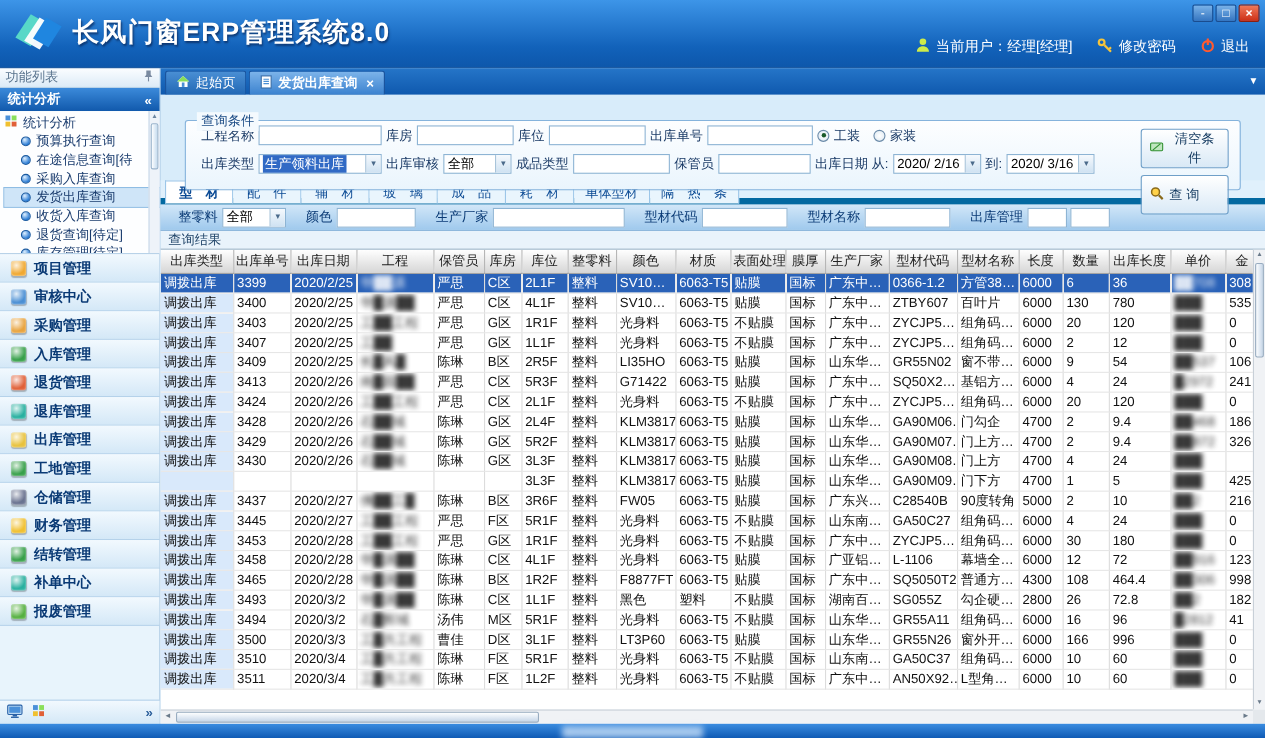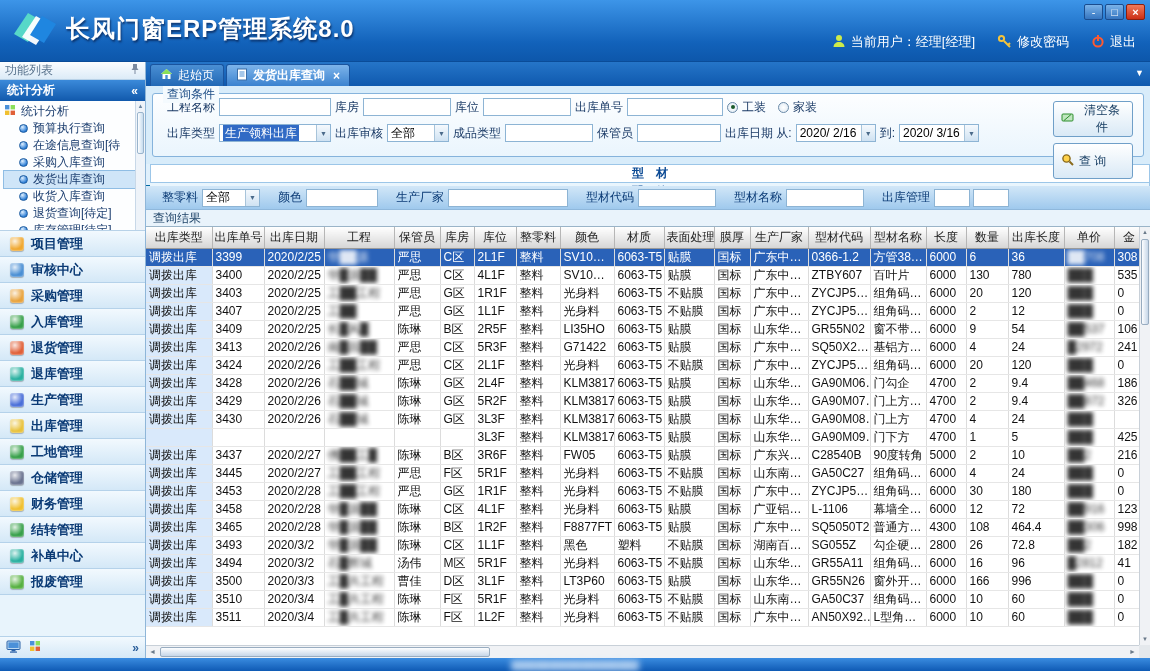--- a/index.html
+++ b/index.html
@@ -43,38 +43,38 @@
 
   
   .tabbar { height:24px; background:linear-gradient(#2575c8,#0f59ae); display:flex; align-items:flex-end; position:relative; }
   .tabs { display:flex; align-items:flex-end; padding-left:4px; gap:2px; }
   .tab { height:22px; display:flex; align-items:center; gap:5px; padding:0 9px; color:#fff; background:linear-gradient(#4a8fd4,#2268b5); border:1px solid #1a549e; border-bottom:none; border-radius:3px 3px 0 0; cursor:pointer; }
   .tab.active { background:linear-gradient(#7db4ea,#3b82cf); font-weight:bold; }
   .tab-close { margin-left:3px; font-weight:bold; cursor:pointer; font-size:12px; }
   .tab-caret { position:absolute; right:6px; top:6px; color:#fff; font-size:9px; cursor:pointer; }
 
   
-  .query-wrap { height:78px; padding:0; }
+  .query-wrap { height:78px; padding:16px; }
   .groupbox { position:relative; margin:7px 6px 3px 6px; height:64px; border:1px solid #85b3dc; border-radius:3px; background:linear-gradient(#fdfeff,#eaf5fd); }
   .gb-title { position:absolute; top:-8px; left:10px; background:#f4fafe; padding:0 4px; color:#1d4d86; }
   .q-row { display:flex; align-items:center; height:26px; padding-left:14px; }
   .q-label { color:#1a3a66; margin-right:4px; white-space:nowrap; }
   .q-group { display:flex; align-items:center; margin-right:4px; }
   .tb { height:18px; border:1px solid #8db4d4; background:#fff; font-size:12px; padding:0 3px; font-family:inherit; }
   .combo { position:relative; height:18px; border:1px solid #8db4d4; background:#fff; display:flex; align-items:center; padding:0 16px 0 3px; cursor:pointer; white-space:nowrap; overflow:hidden; }
   .combo .arrow { position:absolute; right:0; top:0; bottom:0; width:14px; background:linear-gradient(#f5f9fd,#cfe2f2); border-left:1px solid #a8c4da; color:#4a6a8a; font-size:7px; display:flex; align-items:center; justify-content:center; }
   .combo .val.hl { background:#316ac5; color:#fff; padding:0 2px; }
   .radio { display:flex; align-items:center; gap:4px; margin-right:12px; color:#1a3a66; cursor:pointer; }
   .rdot { width:11px; height:11px; border-radius:50%; border:1px solid #6a8aa8; background:radial-gradient(#fff,#dce8f2); position:relative; }
   .rdot.on::after { content:""; position:absolute; left:2.5px; top:2.5px; width:4px; height:4px; border-radius:50%; background:#1a5a2a; }
   .q-buttons { position:absolute; right:10px; top:7px; display:flex; flex-direction:column; gap:6px; }
   .btn { display:flex; align-items:center; gap:5px; width:80px; height:36px; padding:0 7px; border:1px solid #6f9fc8; border-radius:3px; background:linear-gradient(#ffffff,#d9e9f6); font-size:12px; color:#12395f; font-family:inherit; cursor:pointer; }
 
   
-  .mat-tabs { height:22px; background:#e0f0fc; border-bottom:1px solid #0369a1; display:flex; padding-left:4px;flex-direction:column; }
+  .mat-tabs { height:22px; background:#e0f0fc; border-bottom:6px solid #0369a1; display:flex; padding-left:4px; }
   .mtab { height:21px; min-width:62px; padding:0 10px; display:flex; align-items:center; justify-content:center; border:1px solid #9cc6e8; border-bottom:none; border-left:none; color:#0b4a94; cursor:pointer; background:#e9f5fd; white-space:nowrap; }
   .mtab:first-child { border-left:1px solid #9cc6e8; }
   .mtab.active { background:#fff; font-weight:bold; }
 
   
   .filter-bar { height:24px; background:linear-gradient(#d2e7f8,#9fc9ed); border-bottom:1px solid #8fb8dc; display:flex; align-items:center; padding-left:16px; }
   .filter-bar .q-label { color:#0a3a75; }
   .f-group { display:flex; align-items:center; margin-right:18px; }
 
   
@@ -223,24 +223,20 @@
             <span class="mod-ico" style="background: radial-gradient(circle at 35% 30%, rgba(255, 255, 255, 0.85), rgba(255, 255, 255, 0) 60%), rgb(55, 160, 74);"></span>
             <span>入库管理</span>
           </div>
           <div class="module">
             <span class="mod-ico" style="background: radial-gradient(circle at 35% 30%, rgba(255, 255, 255, 0.85), rgba(255, 255, 255, 0) 60%), rgb(224, 96, 56);"></span>
             <span>退货管理</span>
           </div>
           <div class="module">
             <span class="mod-ico" style="background: radial-gradient(circle at 35% 30%, rgba(255, 255, 255, 0.85), rgba(255, 255, 255, 0) 60%), rgb(40, 176, 160);"></span>
             <span>退库管理</span>
-          </div>
-          <div class="module">
-            <span class="mod-ico" style="background: radial-gradient(circle at 35% 30%, rgba(255, 255, 255, 0.85), rgba(255, 255, 255, 0) 60%), rgb(74, 111, 217);"></span>
-            <span>生产管理</span>
           </div>
           <div class="module">
             <span class="mod-ico" style="background: radial-gradient(circle at 35% 30%, rgba(255, 255, 255, 0.85), rgba(255, 255, 255, 0) 60%), rgb(232, 194, 61);"></span>
             <span>出库管理</span>
           </div>
           <div class="module">
             <span class="mod-ico" style="background: radial-gradient(circle at 35% 30%, rgba(255, 255, 255, 0.85), rgba(255, 255, 255, 0) 60%), rgb(55, 160, 74);"></span>
             <span>工地管理</span>
           </div>
           <div class="module">

